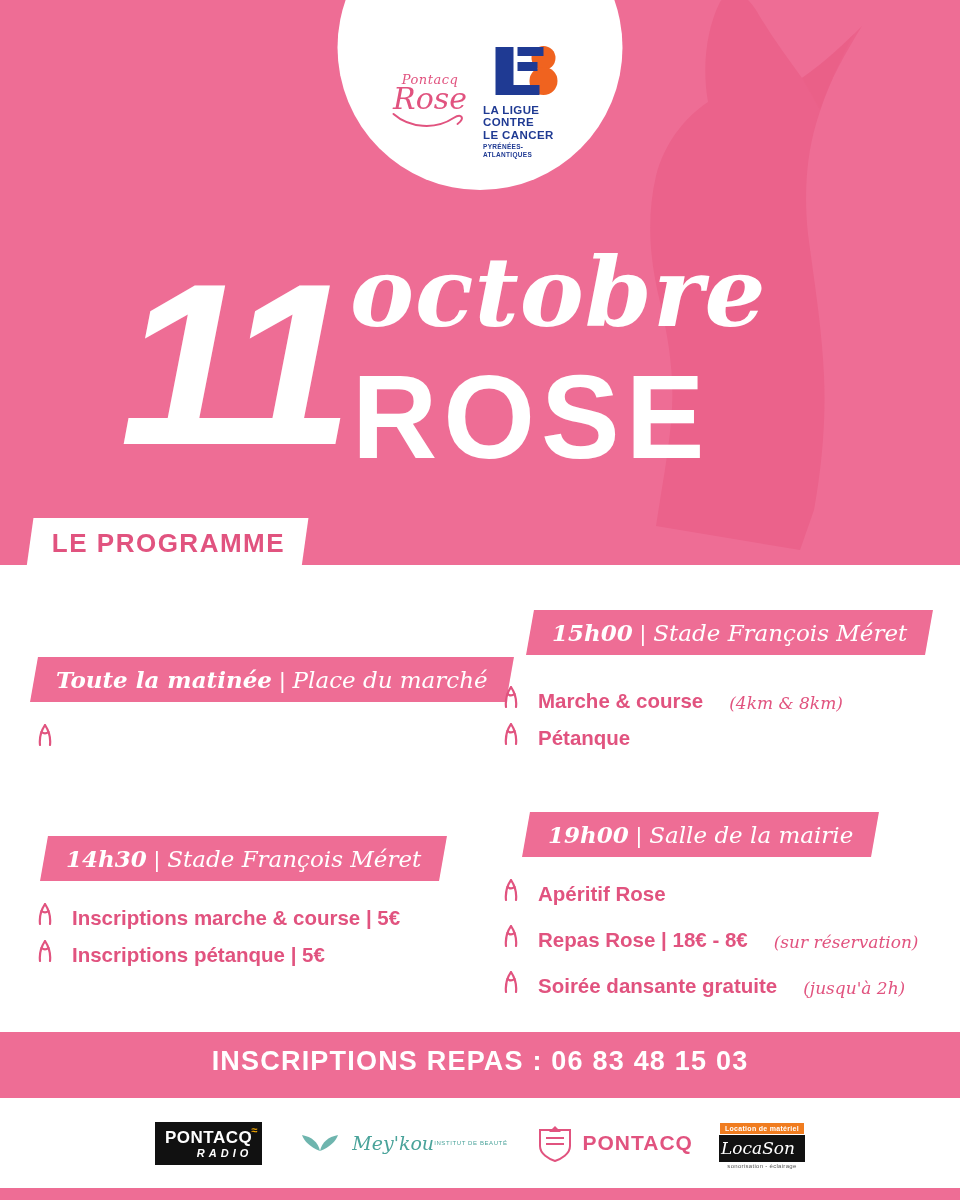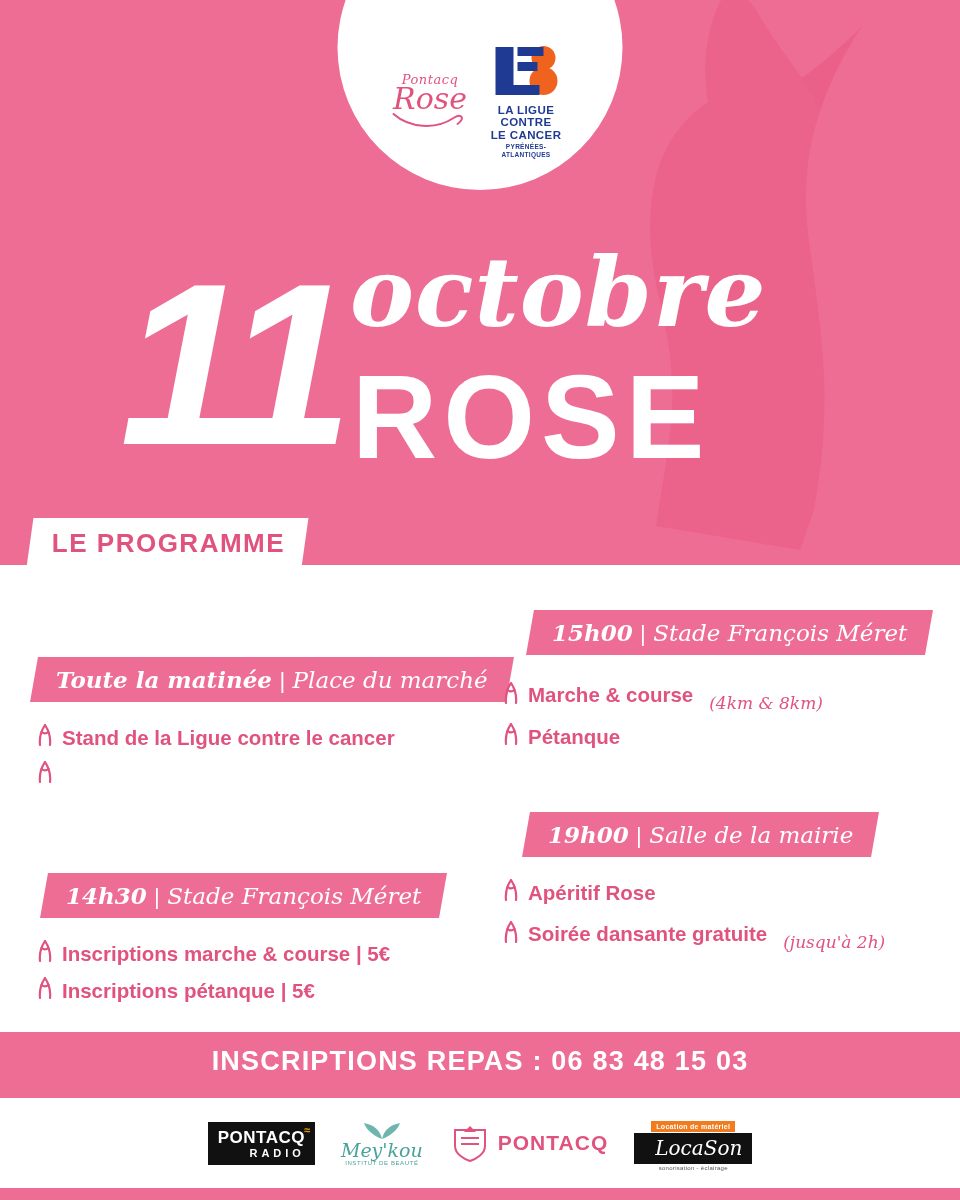--- a/index.html
+++ b/index.html
@@ -72,21 +72,21 @@
   }
   .logo-pontacq .lp-big {
     font-family: "DejaVu Serif", serif;
     font-style: italic;
     font-size: 30px;
     display: block;
     margin-top: -2px;
   }
   .logo-pontacq .lp-swirl { display:block; margin-top:-6px; }
 
-  .logo-ligue { text-align: center; }
+  .logo-ligue { text-align: left; }
   .logo-ligue .ll-text {
     font-family: "Liberation Sans", sans-serif;
     font-weight: bold;
     font-size: 11.5px;
     letter-spacing: .4px;
     line-height: 1.08;
     color: #1f3a93;
     margin-top: 3px;
   }
   .logo-ligue .ll-sub {
@@ -190,22 +190,22 @@
   .head-sep { font-size: 22px; font-weight: 300; margin: 0 3px; }
   .head-place {
     font-family: "DejaVu Serif", serif;
     font-style: italic;
     font-size: 23px;
   }
 
   ul.items { list-style: none; margin-top: 22px; }
   ul.items li {
     display: flex;
-    align-items: center;
-    gap: 10px;
+    align-items: flex-end;
+    gap: 20px;
     margin-bottom: 10px;
     color: #e1537f;
     font-size: 20.5px;
     font-weight: bold;
   }
   ul.items li .ribbon { flex: 0 0 auto; }
   ul.items li .note {
     font-family: "DejaVu Serif", serif;
     font-style: italic;
     font-weight: normal;
@@ -266,47 +266,47 @@
   .sp-radio {
     background: #111111;
     color: #ffffff;
     padding: 7px 10px 6px 10px;
     line-height: 1;
     position: relative;
   }
   .sp-radio .r1 { font-size: 17px; font-weight: bold; letter-spacing: .5px; }
   .sp-radio .r2 {
     font-size: 11px; font-weight: bold; letter-spacing: 4px;
-    display:block; text-align:right; margin-top: 2px;
+    display:block; text-align:right; margin-top: 2px; font-style: italic;
   }
   .sp-radio .dot {
     position: absolute; right: 5px; top: 3px;
     color: #f0a500; font-size: 11px; font-weight: bold;
   }
 
-  .sp-mey { text-align: center; color: #4aa39a; flex-direction: column; }
+  .sp-mey { text-align: center; color: #4aa39a; }
   .sp-mey .m1 {
     font-family: "DejaVu Serif", serif; font-style: italic;
     font-size: 19px; line-height: 1; display:block;
   }
   .sp-mey .m2 { font-size: 6px; letter-spacing: .6px; display:block; }
 
   .sp-pontacq { display: flex; align-items: center; gap: 7px; }
   .sp-pontacq .pname {
     color: #e1537f; font-weight: bold; font-size: 21px; letter-spacing: 1px;
   }
 
   .sp-loca { text-align: center; }
   .sp-loca .lbar {
     background: #f07c1f; color:#ffffff; font-size: 7px; font-weight: bold;
     padding: 2px 5px; letter-spacing: .3px;
   }
   .sp-loca .lmain {
     background: #111111; color:#ffffff; font-family: "DejaVu Serif", serif;
-    font-style: italic; font-size: 20px; padding: 3px 10px 4px 21px;
+    font-style: italic; font-size: 17px; padding: 3px 10px 4px 2px;
     display:block;
   }
   .sp-loca .lsub { font-size: 6px; color:#555; letter-spacing:.3px; display:block; margin-top:1px;}
 </style>
 </head>
 <body>
 
 <div class="poster">
 
   <div class="hero">
@@ -371,30 +371,20 @@
             </span>
           </div>
           <ul class="items">
             <li>
               <span class="ribbon">
                 <svg width="14" height="22" viewBox="0 0 14 22" xmlns="http://www.w3.org/2000/svg">
                   <path d="M7 1 C3 7 1 12 2 21 M7 1 C11 7 13 12 12 21" stroke="#e1537f" stroke-width="2.2" fill="none" stroke-linecap="round"></path>
                   <path d="M3.5 8 C6 10 8 10 10.5 8" stroke="#e1537f" stroke-width="2.2" fill="none" stroke-linecap="round"></path>
                 </svg>
               </span>
-              <span>Stand de la Ligue contre le cancer</span>
-              <span class="note"></span>
-            </li>
-            <li>
-              <span class="ribbon">
-                <svg width="14" height="22" viewBox="0 0 14 22" xmlns="http://www.w3.org/2000/svg">
-                  <path d="M7 1 C3 7 1 12 2 21 M7 1 C11 7 13 12 12 21" stroke="#e1537f" stroke-width="2.2" fill="none" stroke-linecap="round"></path>
-                  <path d="M3.5 8 C6 10 8 10 10.5 8" stroke="#e1537f" stroke-width="2.2" fill="none" stroke-linecap="round"></path>
-                </svg>
-              </span>
               <span class="note"></span>
             </li>
           </ul>
         </div>
 
         <div class="block l-block2">
           <div class="head-bar">
             <span class="inner">
               <span class="head-time">14h30</span>
               <span class="head-sep">|</span>
@@ -480,20 +470,30 @@
               <span>Apéritif Rose</span>
               <span class="note"></span>
             </li>
             <li>
               <span class="ribbon">
                 <svg width="14" height="22" viewBox="0 0 14 22" xmlns="http://www.w3.org/2000/svg">
                   <path d="M7 1 C3 7 1 12 2 21 M7 1 C11 7 13 12 12 21" stroke="#e1537f" stroke-width="2.2" fill="none" stroke-linecap="round"></path>
                   <path d="M3.5 8 C6 10 8 10 10.5 8" stroke="#e1537f" stroke-width="2.2" fill="none" stroke-linecap="round"></path>
                 </svg>
               </span>
+              <span>Repas Rose | 18€ - 8€</span>
+              <span class="note">(sur réservation)</span>
+            </li>
+            <li>
+              <span class="ribbon">
+                <svg width="14" height="22" viewBox="0 0 14 22" xmlns="http://www.w3.org/2000/svg">
+                  <path d="M7 1 C3 7 1 12 2 21 M7 1 C11 7 13 12 12 21" stroke="#e1537f" stroke-width="2.2" fill="none" stroke-linecap="round"></path>
+                  <path d="M3.5 8 C6 10 8 10 10.5 8" stroke="#e1537f" stroke-width="2.2" fill="none" stroke-linecap="round"></path>
+                </svg>
+              </span>
               <span>Soirée dansante gratuite</span>
               <span class="note">(jusqu'à 2h)</span>
             </li>
           </ul>
         </div>
 
       </div>
     </div>
   </div>
 

